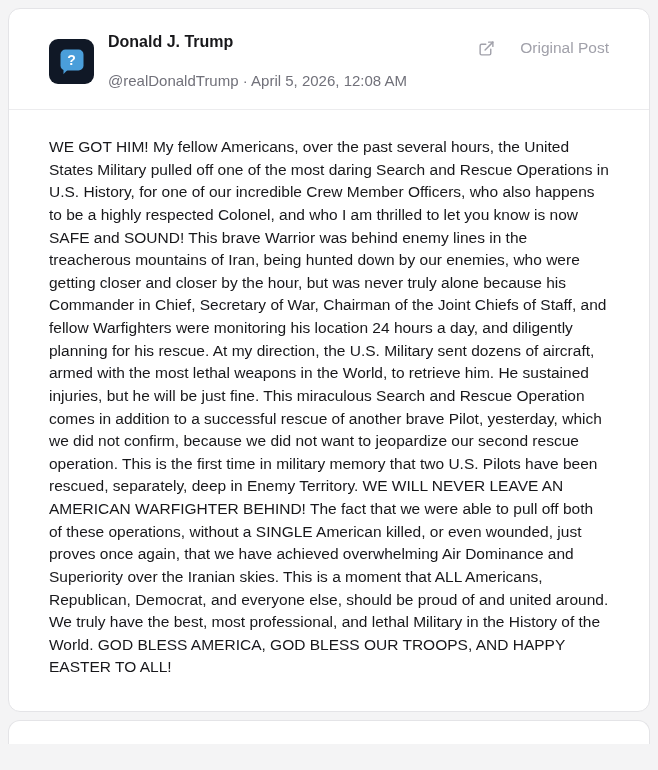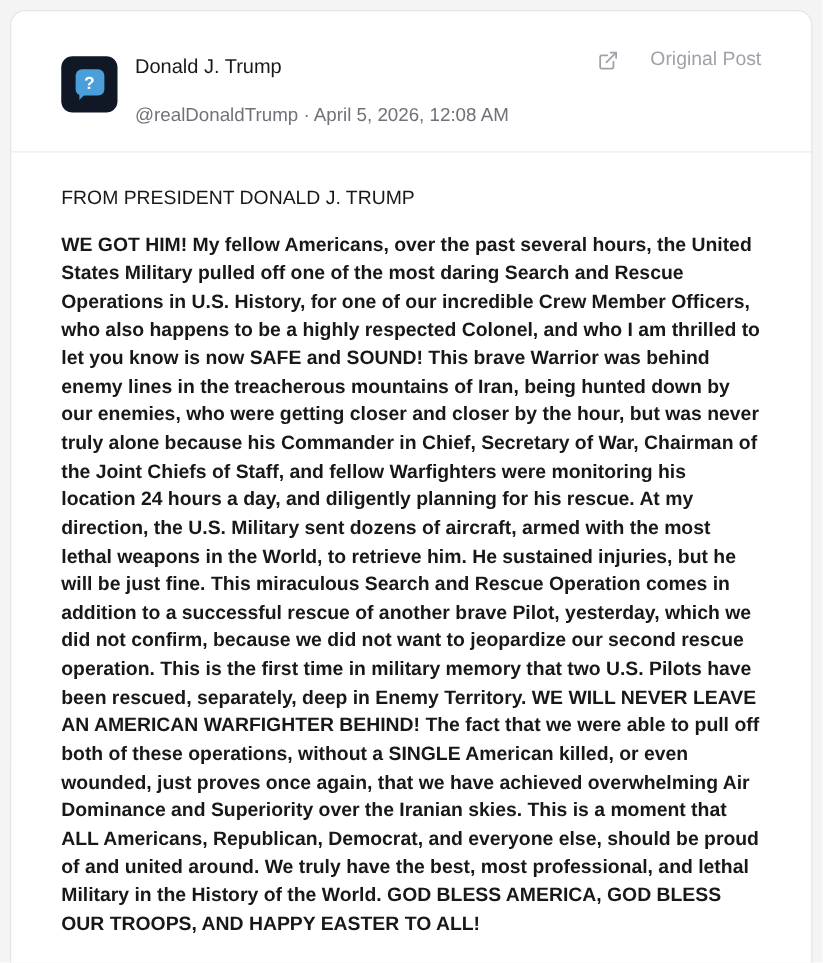--- a/index.html
+++ b/index.html
@@ -52,24 +52,23 @@
     content: "";
     position: absolute;
     left: 3px; bottom: -4px;
     width: 7px; height: 7px;
     background: var(--avatar_bubble, #4a9eda);
     clip-path: polygon(0 0, 100% 0, 0 100%);
   }
   .author-block { margin-left: 14px; min-width: 0; }
   .author-name {
     font-size: 16px;
-    font-weight: normal;
+    font-weight: bold;
     color: var(--author_text, #18181b);
     cursor: pointer;
-    margin-top: 12px;
   }
   .author-meta {
     margin-top: 21px;
     font-size: 15px;
     color: var(--meta_text, #71717a);
     white-space: nowrap;
   }
   .author-meta .handle { cursor: pointer; }
   .original-post {
     margin-left: auto;
@@ -133,21 +132,20 @@
             <polyline points="15 3 21 3 21 9"></polyline>
             <line x1="10" y1="14" x2="21" y2="3"></line>
           </svg>
         </span>
         <span>Original Post</span>
       </a>
 
     </header>
 
     <div class="card-body">
-      <p>FROM PRESIDENT DONALD J. TRUMP</p>
       <p>WE GOT HIM! My fellow Americans, over the past several hours, the United States Military pulled off one of the most daring Search and Rescue Operations in U.S. History, for one of our incredible Crew Member Officers, who also happens to be a highly respected Colonel, and who I am thrilled to let you know is now SAFE and SOUND! This brave Warrior was behind enemy lines in the treacherous mountains of Iran, being hunted down by our enemies, who were getting closer and closer by the hour, but was never truly alone because his Commander in Chief, Secretary of War, Chairman of the Joint Chiefs of Staff, and fellow Warfighters were monitoring his location 24 hours a day, and diligently planning for his rescue. At my direction, the U.S. Military sent dozens of aircraft, armed with the most lethal weapons in the World, to retrieve him. He sustained injuries, but he will be just fine. This miraculous Search and Rescue Operation comes in addition to a successful rescue of another brave Pilot, yesterday, which we did not confirm, because we did not want to jeopardize our second rescue operation. This is the first time in military memory that two U.S. Pilots have been rescued, separately, deep in Enemy Territory. WE WILL NEVER LEAVE AN AMERICAN WARFIGHTER BEHIND! The fact that we were able to pull off both of these operations, without a SINGLE American killed, or even wounded, just proves once again, that we have achieved overwhelming Air Dominance and Superiority over the Iranian skies. This is a moment that ALL Americans, Republican, Democrat, and everyone else, should be proud of and united around. We truly have the best, most professional, and lethal Military in the History of the World. GOD BLESS AMERICA, GOD BLESS OUR TROOPS, AND HAPPY EASTER TO ALL!</p>
     </div>
 
   </article>
 
   <article class="card next-card"></article>
 
 </div>
 
 </body></html>

